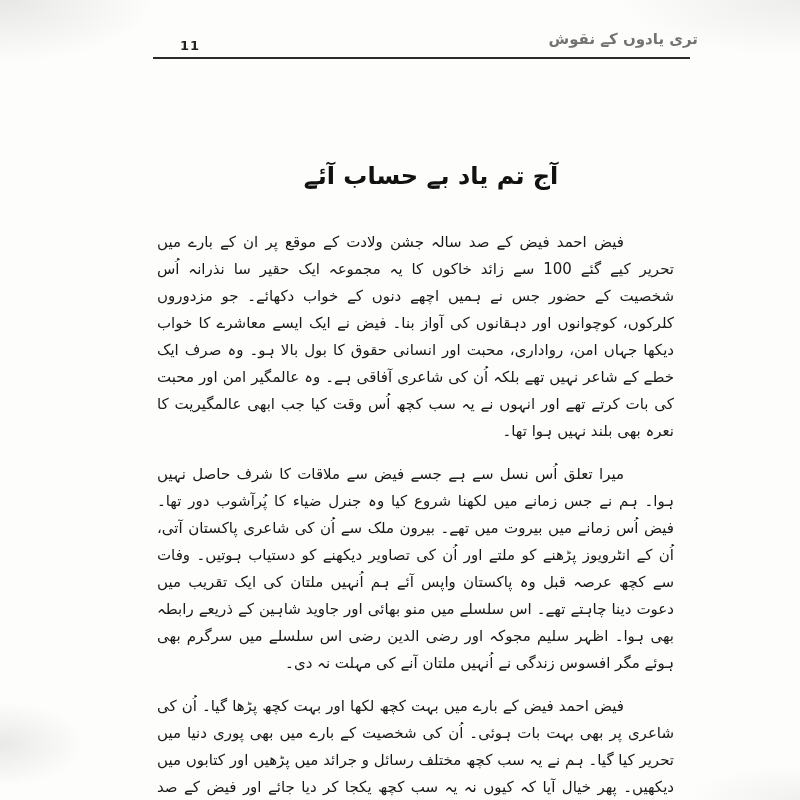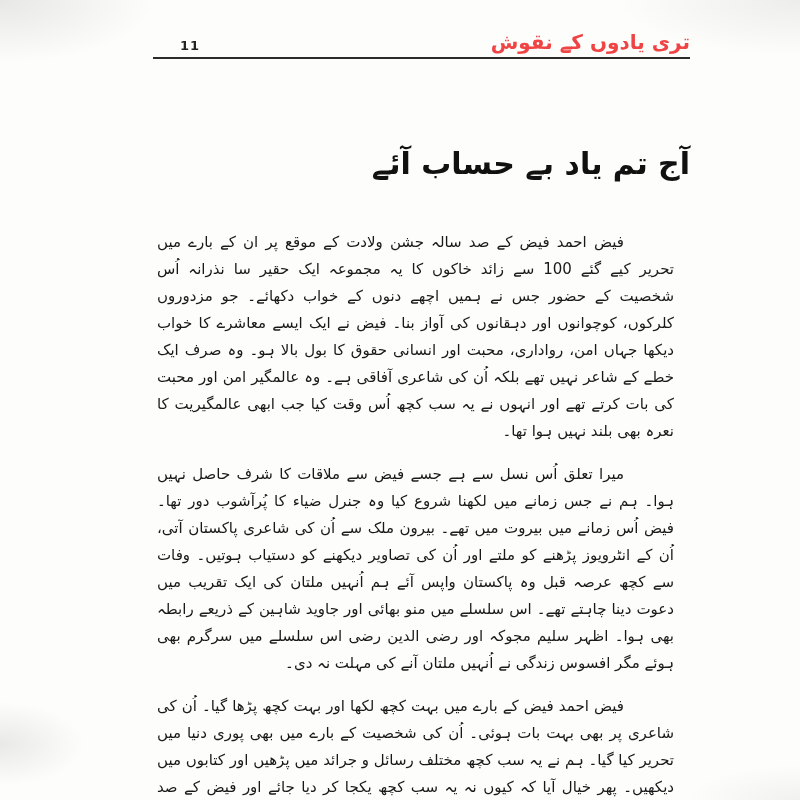--- a/index.html
+++ b/index.html
@@ -19,25 +19,25 @@
     font-family: "DejaVu Sans", sans-serif;
     color: #1c1c1c;
     position: relative;
   }
   .page { position: absolute; inset: 0; padding-left: 24px; }
 
   
   .running-title {
     position: absolute;
     top: 30px;
-    right: 110px;
-    font-size: 20px;
+    right: 102px;
+    font-size: 15px;
     font-weight: bold;
     direction: rtl;
-    color: #ef4444;
+    color: #737373;
   }
   .page-number {
     position: absolute;
     top: 38px;
     left: 180px;
     font-size: 13px;
     font-weight: bold;
     letter-spacing: 1px;
     color: #222;
   }
@@ -49,24 +49,24 @@
     height: 0;
     border-top: 2px solid #2b2b2b;
   }
 
   
   .chapter-heading {
     position: absolute;
     top: 146px;
     left: 140px;
     width: 550px;
-    margin: 0;
-    text-align: right;
+    margin: 16px;
+    text-align: center;
     direction: rtl;
-    font-size: 30px;
+    font-size: 24px;
     font-weight: bold;
     color: #111;
   }
 
   
   .body-text {
     position: absolute;
     top: 213px;
     left: 141px;
     width: 549px;

